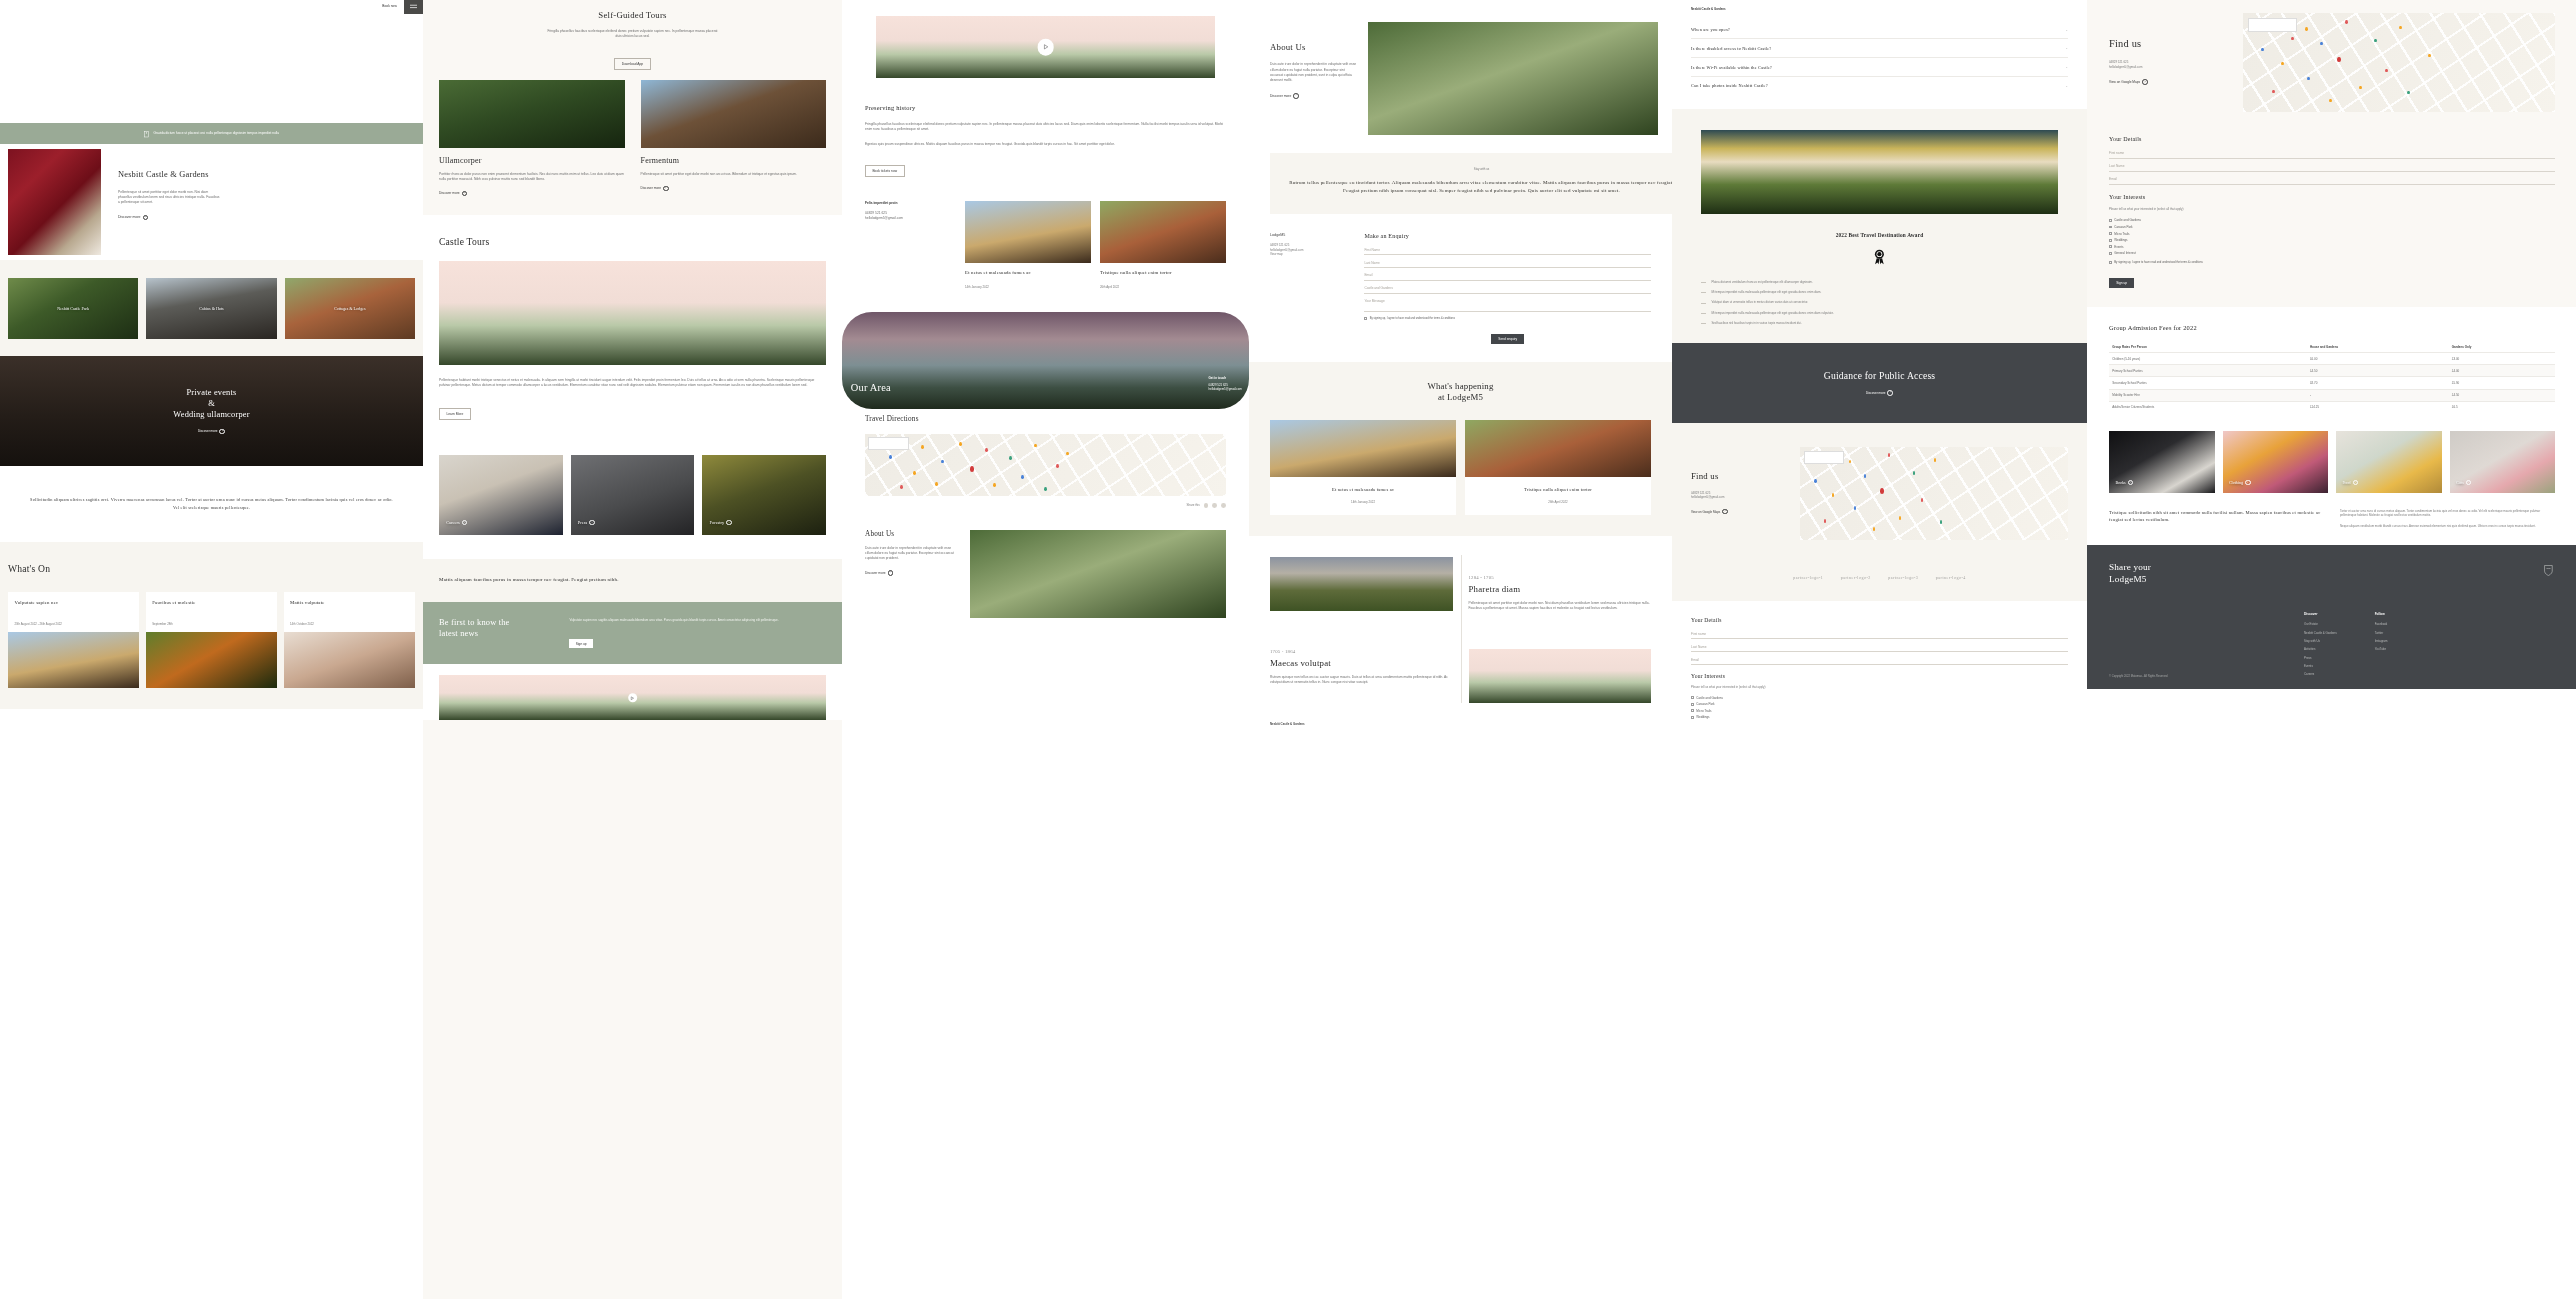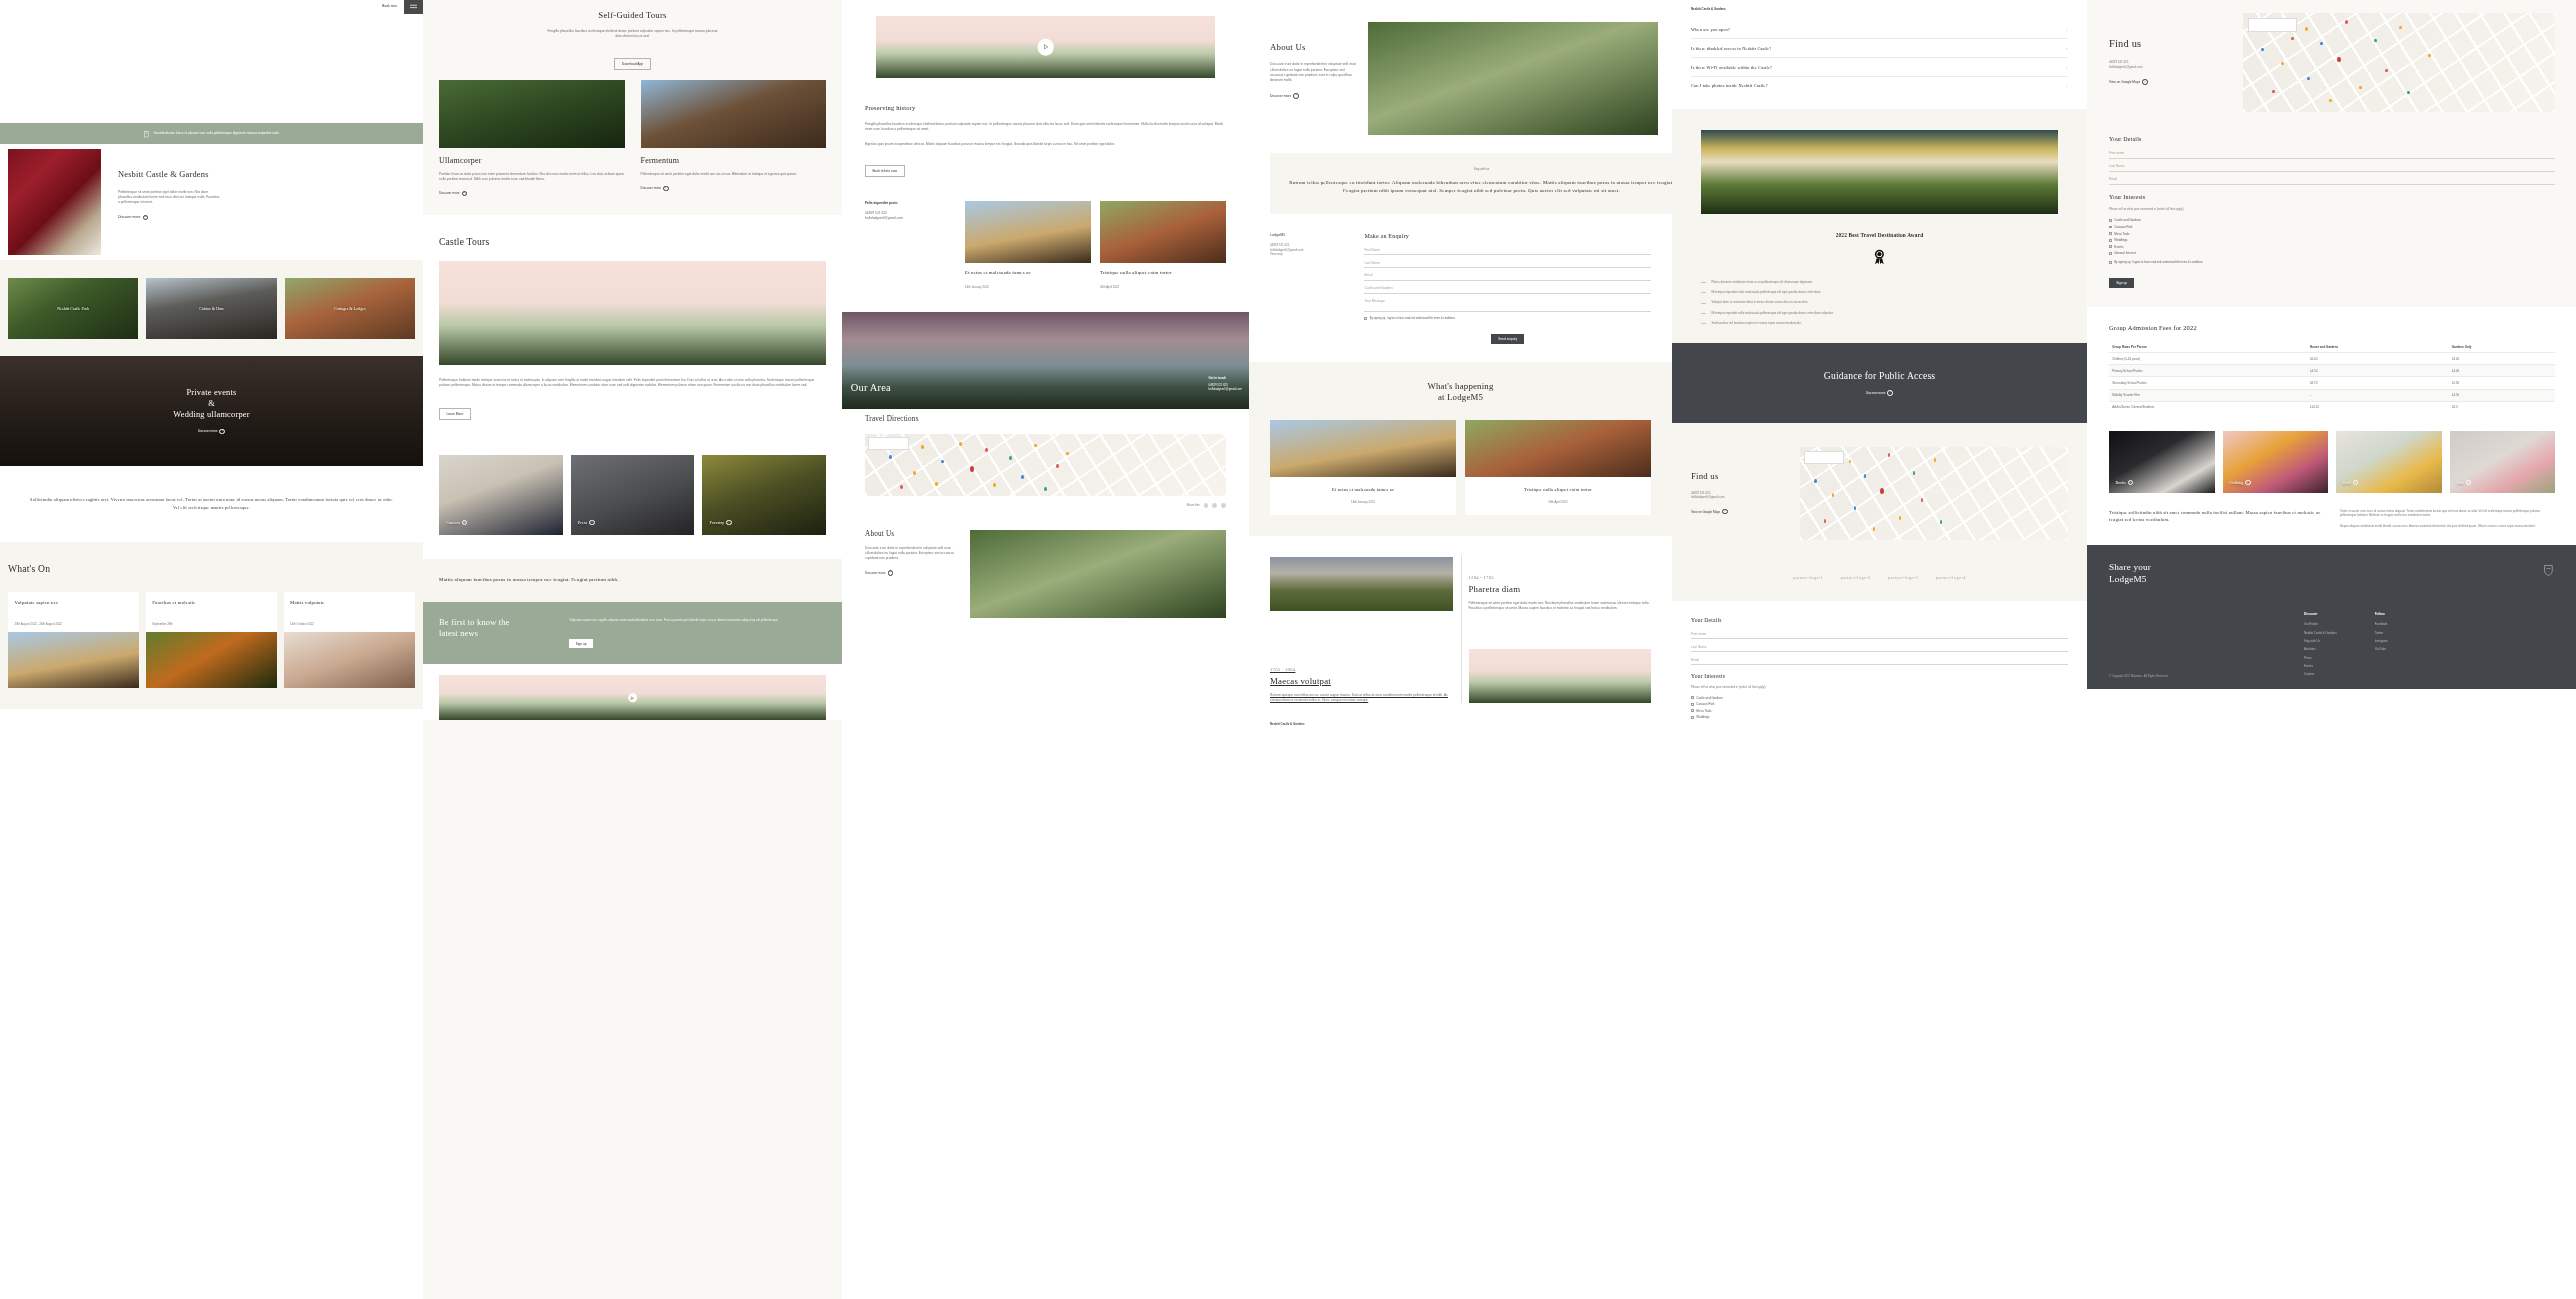--- a/index.html
+++ b/index.html
@@ -36,21 +36,21 @@
   .ph-forest { background:linear-gradient(165deg,#4a6b35 0%,#2f4a22 45%,#16250f 100%); }
   .ph-forest2 { background:linear-gradient(150deg,#6f8b4a 0%,#3d5a28 40%,#1d2e14 100%); }
   .ph-cabin { background:linear-gradient(160deg,#8fb7d6 0%,#6d5138 45%,#3b2a1b 100%); }
   .ph-hut { background:linear-gradient(170deg,#b7c3cc 0%,#5c5c58 40%,#2a2622 100%); }
   .ph-cottage { background:linear-gradient(160deg,#90a86c 0%,#a8633c 45%,#5d3a22 100%); }
   .ph-wedding { background:linear-gradient(180deg,#3b3029 0%,#241d18 55%,#15110e 100%); }
   .ph-neuschwanstein { background:
       linear-gradient(180deg,#f7e2db 0%,#f1ddd6 40%,#b9c9a8 62%,#35472a 100%); }
   .ph-horse { background:linear-gradient(170deg,#a9c8e4 0%,#caa96d 55%,#3a2a1c 100%); }
   .ph-brickhouse { background:linear-gradient(160deg,#8fa862 0%,#a9603a 50%,#4a2d1c 100%); }
-  .ph-mountains { background:linear-gradient(180deg,#6f5668 0%,#a38b92 28%,#7d8f93 55%,#3d4f43 78%,#1f2a1d 100%); }
+  .ph-mountains { background:linear-gradient(180deg,#6f5668 0%,#a38b92 28%,#7d8f93 55%,#3d4f43 78%,#1f2a1d 100%);border-radius:30px; }
   .ph-woman { background:linear-gradient(160deg,#d9d5cd 0%,#c9c1b4 40%,#1d2230 100%); }
   .ph-press { background:linear-gradient(160deg,#6f7073 0%,#4a4b4d 55%,#232325 100%); }
   .ph-forestry { background:linear-gradient(160deg,#8f8a3c 0%,#4d5124 45%,#1c2010 100%); }
   .ph-squirrel { background:linear-gradient(150deg,#5f7e2c 0%,#c06a1e 45%,#1b2a0d 100%); }
   .ph-violin { background:linear-gradient(160deg,#e8ddd2 0%,#c9a890 50%,#7e5f4a 100%); }
   .ph-whitehorse { background:linear-gradient(160deg,#4d6b38 0%,#9aad7a 45%,#2e431f 100%); }
   .ph-sunset { background:linear-gradient(180deg,#2d4a52 0%,#c9b45a 22%,#e8dcc0 38%,#5e7a38 65%,#1e2e14 100%); }
   .ph-castleruin { background:linear-gradient(180deg,#8b93a0 0%,#b5b0a5 30%,#5e6b3a 62%,#3e5224 100%); }
   .ph-books { background:linear-gradient(150deg,#101012 0%,#2b2b2e 40%,#d8d5cf 75%,#17171a 100%); }
   .ph-clothing { background:linear-gradient(150deg,#f0c8c9 0%,#e8a23a 38%,#c05a78 68%,#3a2230 100%); }
@@ -450,21 +450,21 @@
     <div class="sec" style="padding:21px 21px 0 21px;position:relative;">
       <div style="position:absolute;left:50%;top:19px;bottom:24px;width:0.4px;background:#e4e1db;"></div>
       <div style="display:flex;gap:16px;align-items:flex-end;">
         <div class="ph ph-castleruin" style="flex:1;height:54px;"></div>
         <div style="flex:1;">
           <div class="h-serif" style="font-size:4.8px;color:#8d8d8d;">1284 - 1705</div>
           <div class="h-serif" style="font-size:8.8px;margin-top:4px;">Pharetra diam</div>
           <div class="tiny" style="margin-top:7.2px;">Pellentesque sit amet porttitor eget dolor morbi non. Nisi diam phasellus vestibulum lorem sed massa ultricies tristique nulla. Faucibus a pellentesque sit amet. Massa sapien faucibus et molestie ac feugiat sed lectus vestibulum.</div>
         </div>
       </div>
-      <div style="display:flex;gap:16px;align-items:flex-end;margin-top:20px;text-decoration:underline;">
+      <div style="display:flex;gap:16px;align-items:center;margin-top:20px;">
         <div style="flex:1;">
           <div class="h-serif" style="font-size:4.8px;color:#8d8d8d;">1705 - 1864</div>
           <div class="h-serif" style="font-size:8.8px;margin-top:4px;">Maecas volutpat</div>
           <div class="tiny" style="margin-top:7.2px;">Rutrum quisque non tellus orci ac auctor augue mauris. Duis at tellus at urna condimentum mattis pellentesque id nibh. Ac volutpat diam ut venenatis tellus in. Nunc congue nisi vitae suscipit.</div>
         </div>
         <div class="ph ph-neuschwanstein" style="flex:1;height:54px;margin-top:17.5px;"></div>
       </div>
       <div class="tiny2" style="margin-top:19px;font-weight:700;color:#4a4a4a;">Nesbitt Castle &amp; Gardens</div>
     </div>
   </div>

